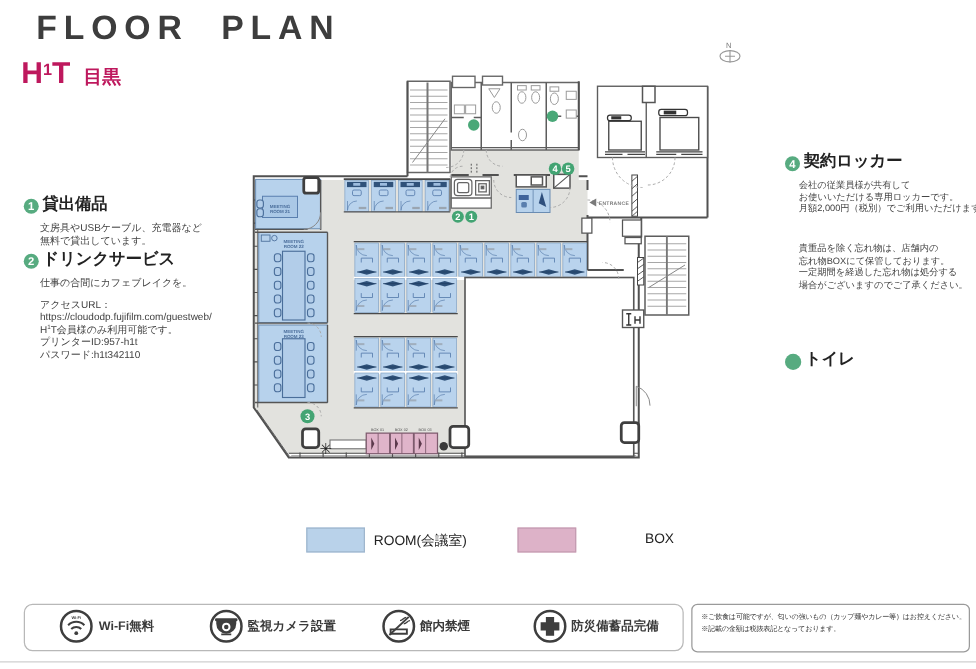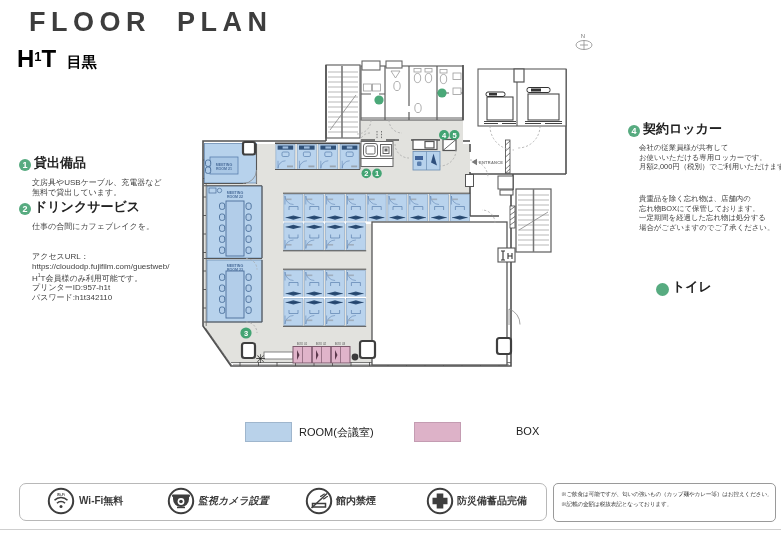--- a/index.html
+++ b/index.html
@@ -9,59 +9,59 @@
   .h{font-weight:bold;color:#222;font-size:13px;}
   .b{font-size:8px;color:#3f3f3f;line-height:9.6px;white-space:nowrap;}
   .gc{display:inline-block;width:12px;height:12px;border-radius:50%;
       background:#57ab80;color:#fff;font-size:9px;font-weight:bold;
       text-align:center;line-height:12px;vertical-align:-1px;margin-right:3px;}
 </style>
 </head>
 <body>
 
 <div class="abs" style="left:17px;top:7px;font-size:27px;font-weight:bold;color:#3d3d3d;letter-spacing:5.5px;margin-left:12px;">FLOOR&nbsp;&nbsp;PLAN</div>
-<div class="abs" style="left:17px;top:45px;color:#000000;">
+<div class="abs" style="left:17px;top:45px;color:#be185d;">
   <span style="font-size:24px;font-weight:bold;letter-spacing:0px;">H<sup style="font-size:13px;vertical-align:6px;">1</sup>T</span>
   <span style="font-size:15px;font-weight:bold;margin-left:6px;">目黒</span>
 </div>
 
 <div class="abs" style="left:19px;top:118px;margin-top:36px;">
   <div class="h"><span class="gc">1</span>貸出備品</div>
   <div class="b" style="margin:6px 0 0 13px;">文房具やUSBケーブル、充電器など<br>無料で貸出しています。</div>
 </div>
 <div class="abs" style="left:19px;top:178px;margin-top:20px;">
   <div class="h"><span class="gc">2</span>ドリンクサービス</div>
   <div class="b" style="margin:6px 0 0 13px;">仕事の合間にカフェブレイクを。</div>
 </div>
 <div class="abs" style="left:19px;top:232px;">
-  <div class="b" style="margin:20px 0 0 13px;">アクセスURL：<br>https://cloudodp.fujifilm.com/guestweb/<br>H<sup style="font-size:5px;">1</sup>T会員様のみ利用可能です。<br>プリンターID:957-h1t<br>パスワード:h1t342110</div>
+  <div class="b" style="margin:7px 0 0 13px;">アクセスURL：<br>https://cloudodp.fujifilm.com/guestweb/<br>H<sup style="font-size:5px;">1</sup>T会員様のみ利用可能です。<br>プリンターID:957-h1t<br>パスワード:h1t342110</div>
 </div>
 
 <div class="abs" style="left:628px;top:120px;">
   <div class="h"><span class="gc">4</span>契約ロッカー</div>
   <div class="b" style="margin:5px 0 0 11px;font-size:7.4px;">会社の従業員様が共有して<br>お使いいただける専用ロッカーです。<br>月額2,000円（税別）でご利用いただけます。</div>
 </div>
 <div class="abs" style="left:628px;top:194px;">
   <div class="b" style="margin:0 0 0 11px;font-size:7.4px;">貴重品を除く忘れ物は、店舗内の<br>忘れ物BOXにて保管しております。<br>一定期間を経過した忘れ物は処分する<br>場合がございますのでご了承ください。</div>
 </div>
-<div class="abs" style="left:656px;top:278px;">
+<div class="abs" style="left:628px;top:278px;">
   <div class="h"><span class="gc" style="width:13px;height:13px;">&nbsp;</span>トイレ</div>
 </div>
 
 <div class="abs" style="left:245px;top:422px;width:45px;height:18px;background:#b9d2ea;border:1px solid #9fb6cd;"></div>
 <div class="abs" style="left:299px;top:425px;font-size:11px;color:#222;">ROOM(会議室)</div>
 <div class="abs" style="left:414px;top:422px;width:45px;height:18px;background:#ddb2c8;border:1px solid #c49cb2;"></div>
 <div class="abs" style="left:468px;top:425px;font-size:11px;color:#222;padding-left:48px;">BOX</div>
 
 <div class="abs" style="left:19px;top:483px;width:526px;height:36px;border:1px solid #b8b8b8;border-radius:7px;"></div>
 <div class="abs" style="left:553px;top:483px;width:221px;height:37px;border:1px solid #9a9a9a;border-radius:5px;"></div>
 <div class="abs" style="left:561px;top:490px;font-size:5.7px;color:#333;line-height:9.8px;white-space:nowrap;letter-spacing:-0.2px;">※ご飲食は可能ですが、匂いの強いもの（カップ麺やカレー等）はお控えください。<br>※記載の金額は税抜表記となっております。</div>
 
 <div class="abs" style="left:79px;top:494px;font-size:10px;font-weight:bold;color:#3a3a3a;">Wi-Fi無料</div>
-<div class="abs" style="left:198px;top:494px;font-size:10px;font-weight:bold;color:#3a3a3a;font-style:italic;">監視カメラ設置</div>
+<div class="abs" style="left:198px;top:494px;font-size:10px;font-weight:bold;color:#3a3a3a;">監視カメラ設置</div>
 <div class="abs" style="left:336px;top:494px;font-size:10px;font-weight:bold;color:#3a3a3a;">館内禁煙</div>
 <div class="abs" style="left:457px;top:494px;font-size:10px;font-weight:bold;color:#3a3a3a;">防災備蓄品完備</div>
 
 <svg class="abs" style="left:0;top:0;" width="781" height="535" viewBox="0 0 781 535">
 <g id="icons" stroke="#3e3e3e" fill="none" stroke-width="2">
 
   <circle cx="61" cy="501" r="12.2"></circle>
   <g stroke-width="1.6">
     <path d="M54.5 500.2 a9 9 0 0 1 13 0" fill="none"></path>
     <path d="M57 503.2 a5.6 5.6 0 0 1 8 0" fill="none"></path>

